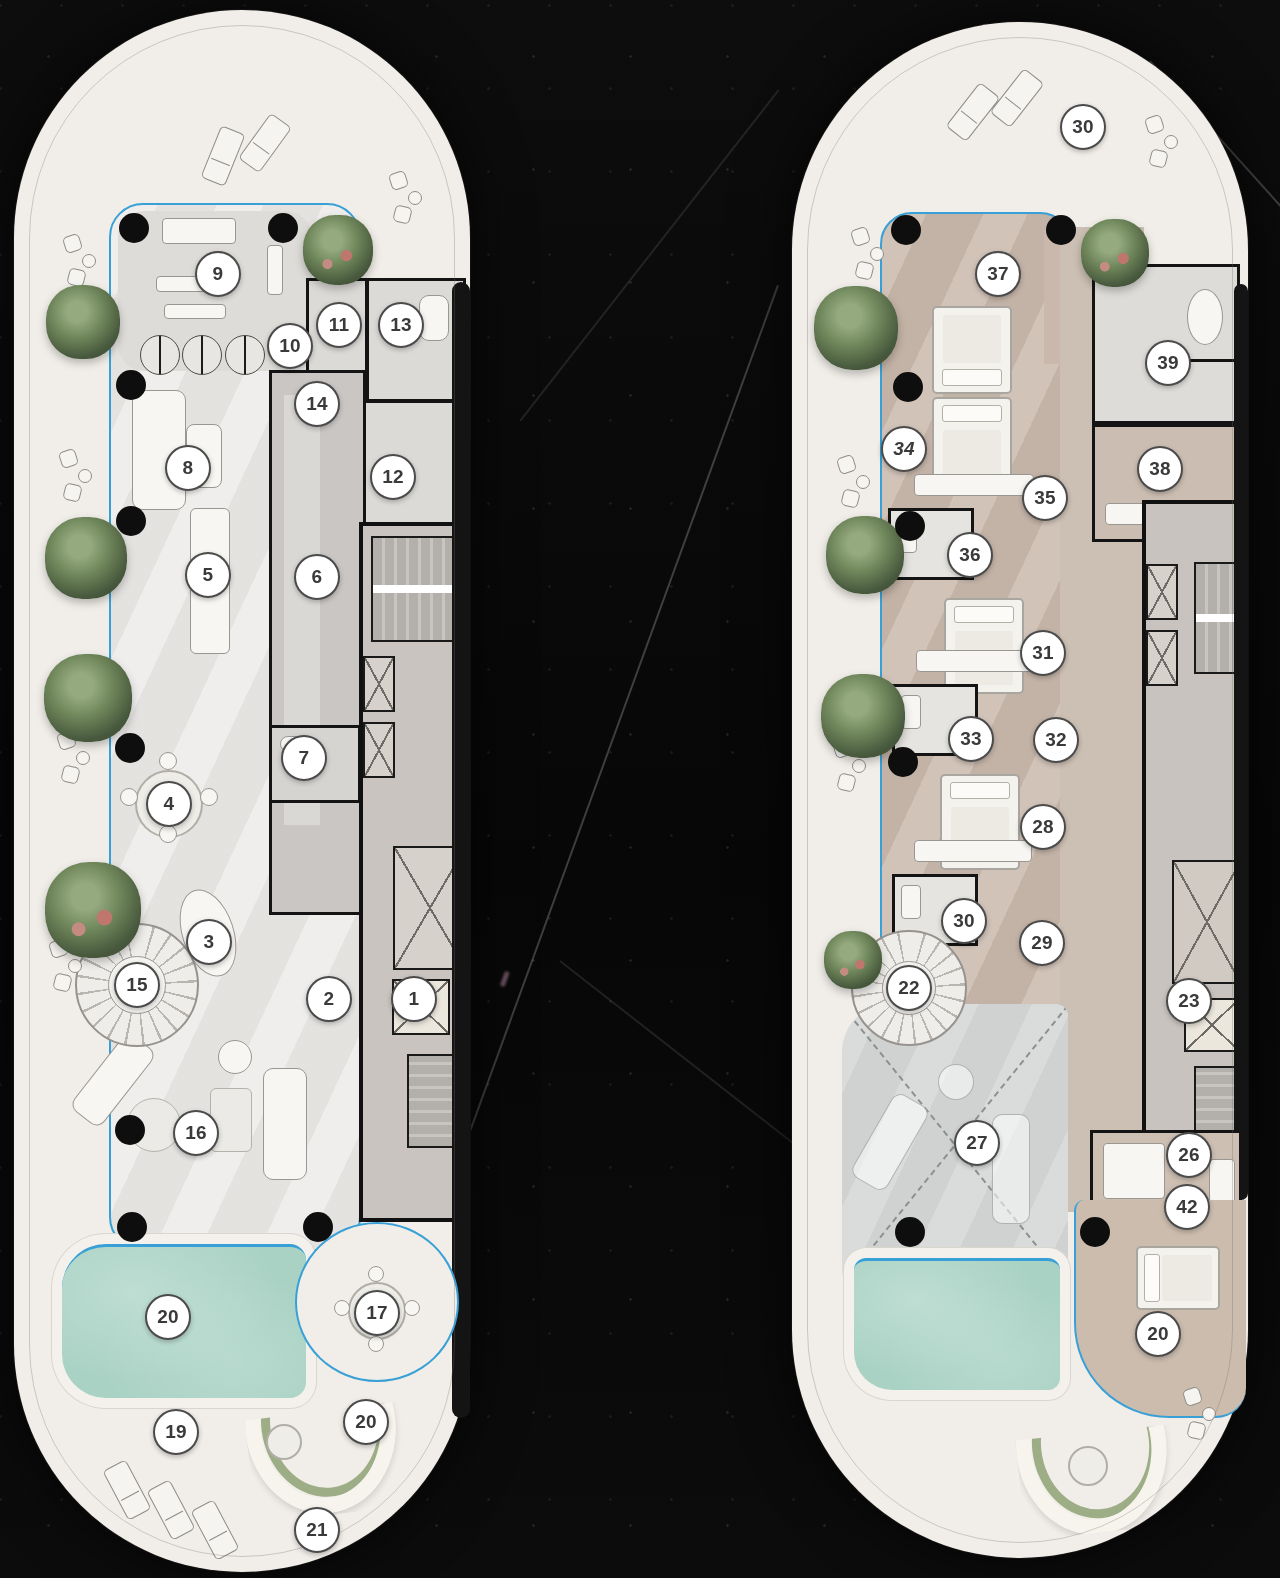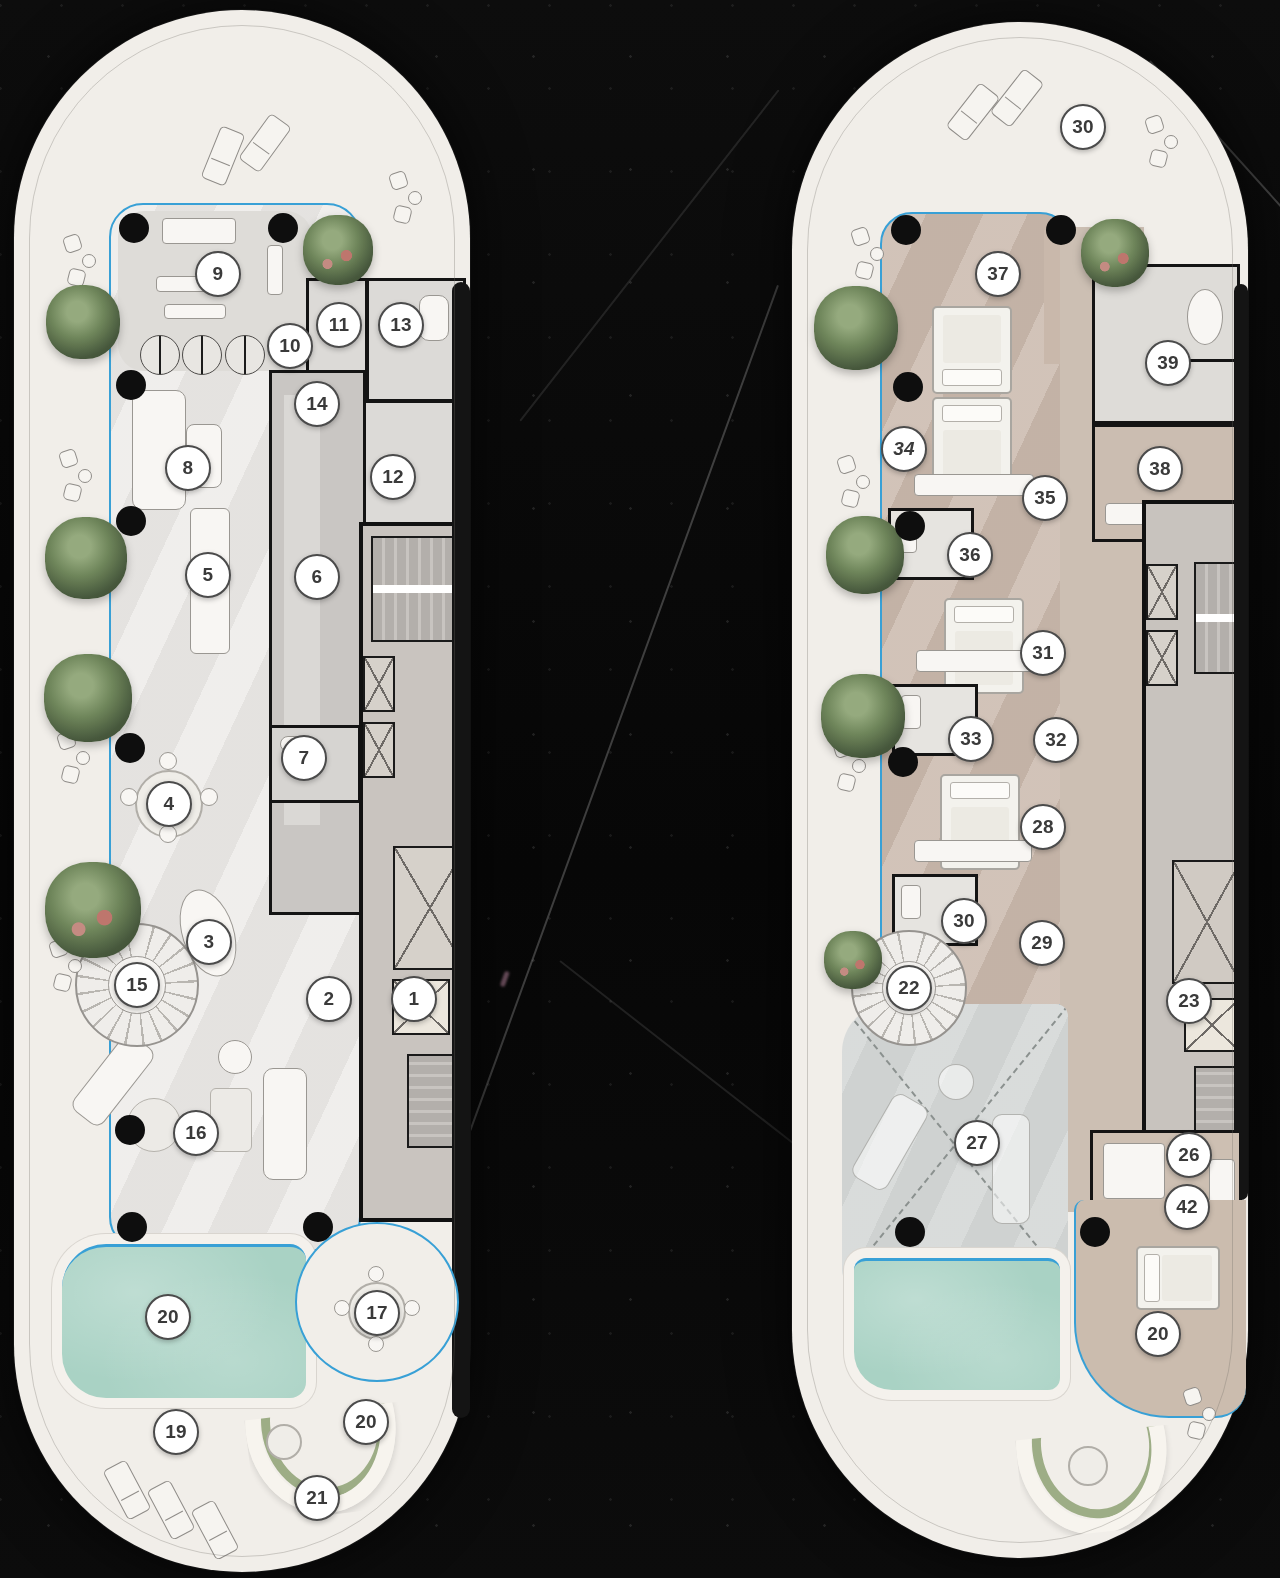--- a/index.html
+++ b/index.html
@@ -257,21 +257,21 @@
     <div class="marker" style="left: 325px; top: 315px;">11</div>
     <div class="marker" style="left: 379px; top: 467px;">12</div>
     <div class="marker" style="left: 387px; top: 315px;">13</div>
     <div class="marker" style="left: 303px; top: 394px;">14</div>
     <div class="marker" style="left: 123px; top: 975px;">15</div>
     <div class="marker" style="left: 182px; top: 1123px;">16</div>
     <div class="marker" style="left: 363px; top: 1303px;">17</div>
     <div class="marker" style="left: 154px; top: 1307px;">20</div>
     <div class="marker" style="left: 162px; top: 1422px;">19</div>
     <div class="marker" style="left: 352px; top: 1412px;">20</div>
-    <div class="marker" style="left: 303px; top: 1488px;">21</div>
+    <div class="marker" style="left: 303px; top: 1520px;">21</div>
   </div>
 
 <div class="plan" id="plan-b" style="left:792px;top:22px;width:456px;height:1536px;">
 
   <div class="floor-tan" style="left:88px;top:190px;width:192px;height:802px;"></div>
   <div style="left:252px;top:208px;width:100px;height:134px;background:#c9b8ab;"></div>
   <div style="left:268px;top:205px;width:84px;height:985px;background:#ccbfb3;"></div>
 
   <div class="roomblock" style="left:300px;top:242px;width:148px;height:160px;background:#dedcd8;">
     <div class="furn" style="left:92px;top:22px;width:36px;height:56px;border-radius:50%;"></div>

